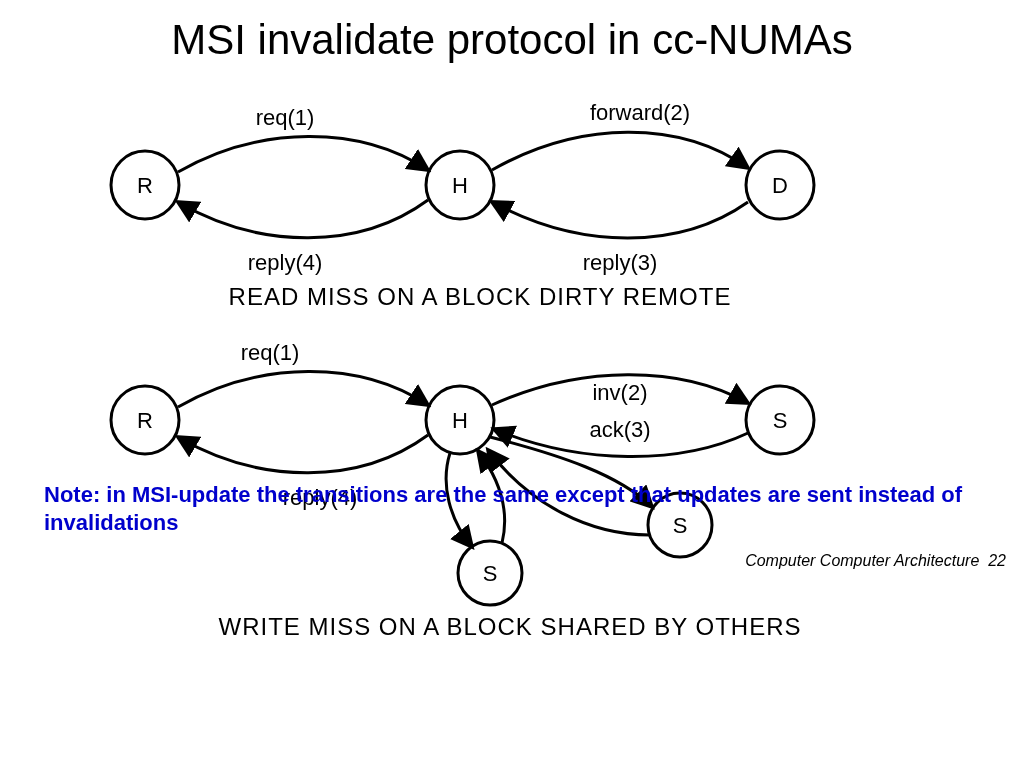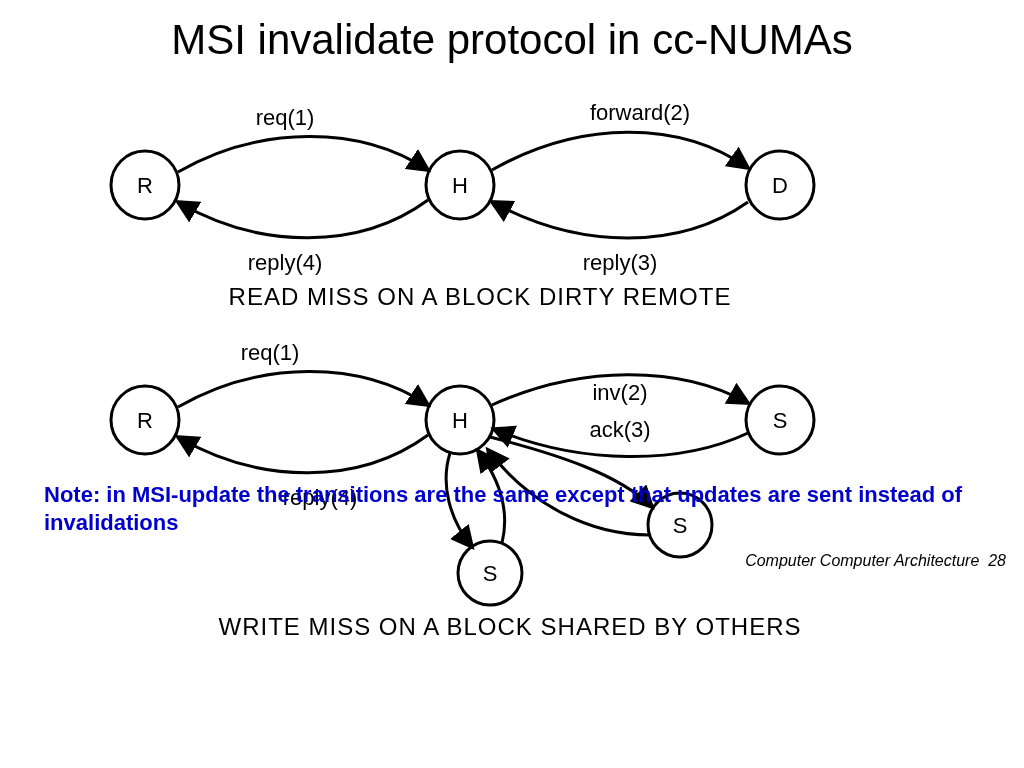--- a/index.html
+++ b/index.html
@@ -161,16 +161,16 @@
         <path class="edgepath" d="M 442 218 C 450 185, 440 155, 418 126" marker-end="url(#arrow)"></path>
 
         <text class="caption" x="450" y="310">WRITE MISS ON A BLOCK SHARED BY OTHERS</text>
       </g>
     </svg>
   </div>
 
   <div class="note">Note: in MSI-update the transitions are the same except that updates are sent instead of invalidations</div>
 
   <div class="footer">
-    <span>Computer Computer Architecture</span>&nbsp;&nbsp;<span>28</span>
+    <span>Computer Computer Architecture</span>&nbsp;&nbsp;<span>22</span>
   </div>
 
 </div>
 
 </body></html>

